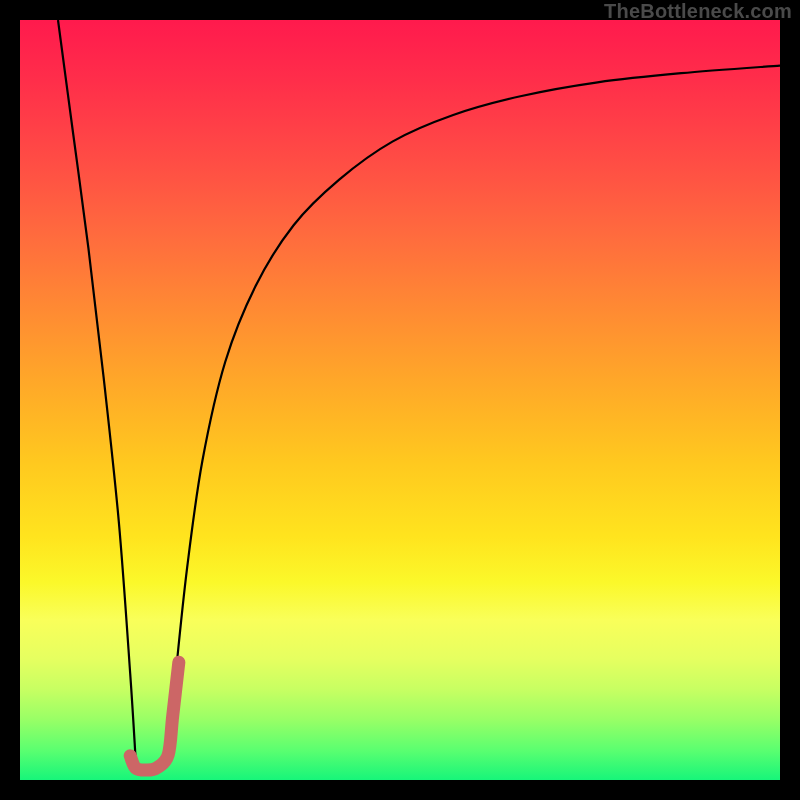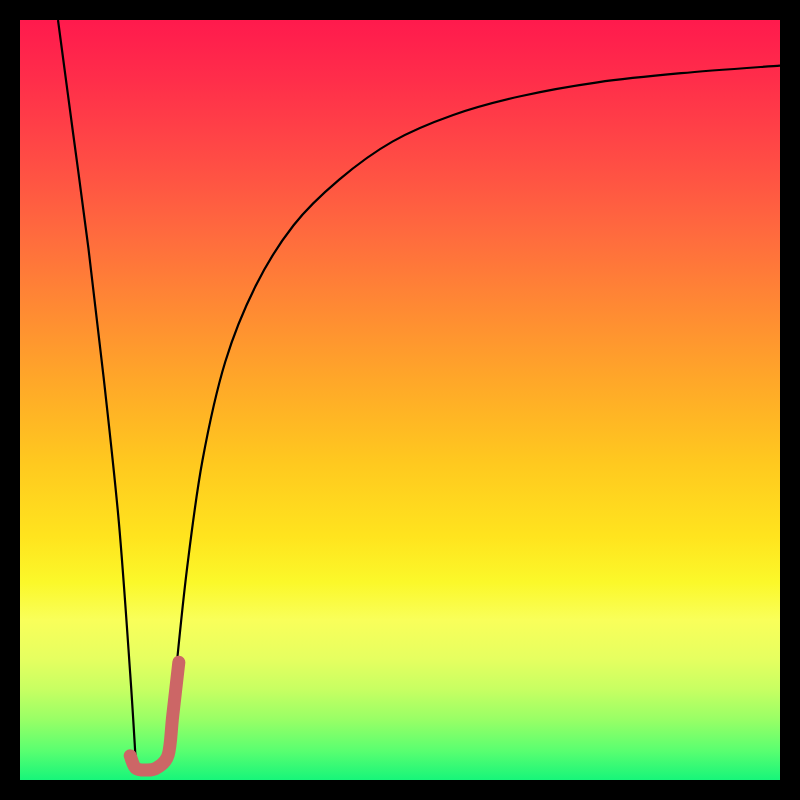--- a/index.html
+++ b/index.html
@@ -71,13 +71,14 @@
 
   <div class="plot">
     <div class="gradient"></div>
     <svg class="curves" viewBox="0 0 760 760" preserveAspectRatio="none">
       <path id="series-0" fill="none" d="M 38 0 C 40.53333333333333 19, 48.13333333333334 76, 53.2 114 C 58.266666666666666 152, 63.33333333333333 187.46666666666667, 68.39999999999999 228 C 73.46666666666665 268.5333333333333, 78.53333333333333 311.6, 83.6 357.2 C 88.66666666666666 402.79999999999995, 94.36666666666666 452.19999999999993, 98.8 501.59999999999997 C 103.23333333333333 551, 107.41333333333333 614.3333333333334, 110.19999999999999 653.6 C 112.98666666666665 692.8666666666667, 114.63333333333333 723.2666666666667, 115.52 737.2" stroke="#000000" stroke-width="2.2" stroke-linecap="butt" stroke-linejoin="round"></path>
       <path id="series-1" fill="none" d="M 148.20000000000002 737.2 C 149.46666666666667 723.2666666666667, 152.63333333333333 685.2666666666667, 155.79999999999998 653.6 C 158.96666666666664 621.9333333333334, 162.76666666666665 582.6666666666667, 167.2 547.2 C 171.63333333333333 511.73333333333335, 176.06666666666666 475, 182.4 440.8 C 188.73333333333335 406.6, 196.33333333333334 371.13333333333327, 205.20000000000002 341.99999999999994 C 214.0666666666667 312.8666666666666, 224.2 288.79999999999995, 235.6 266 C 247 243.20000000000002, 259.66666666666663 222.93333333333337, 273.59999999999997 205.20000000000005 C 287.5333333333333 187.46666666666673, 302.73333333333335 173.53333333333336, 319.2 159.60000000000002 C 335.66666666666663 145.66666666666669, 353.4 132.3666666666667, 372.4 121.60000000000002 C 391.4 110.83333333333336, 411.66666666666663 102.60000000000001, 433.2 95 C 454.73333333333335 87.39999999999999, 477.53333333333336 81.44666666666666, 501.6 76 C 525.6666666666667 70.55333333333334, 551 66.12000000000006, 577.6 62.32000000000005 C 604.2 58.52000000000004, 630.8000000000001 55.9866666666666, 661.2 53.19999999999993 C 691.6 50.41333333333326, 743.5333333333333 46.866666666666674, 760 45.60000000000002" stroke="#000000" stroke-width="2.2" stroke-linecap="butt" stroke-linejoin="round"></path>
       <path id="series-2" fill="none" d="M 110.19999999999999 735.68 C 111.08666666666666 737.7066666666666, 112.85999999999999 745.4333333333334, 115.52 747.84 C 118.18 750.2466666666667, 122.61333333333334 750.12, 126.16000000000001 750.12 C 129.70666666666668 750.12, 133.12666666666664 750.3733333333333, 136.79999999999998 747.84 C 140.47333333333333 745.3066666666667, 145.54000000000002 743.66, 148.20000000000002 734.92 C 150.86 726.18, 150.98666666666668 710.8533333333332, 152.76000000000002 695.4 C 154.53333333333336 679.9466666666667, 157.82666666666668 651.0666666666667, 158.84 642.2" stroke="#cc6666" stroke-width="13" stroke-linecap="round" stroke-linejoin="round"></path>
     </svg>
   </div>
 
+  <div class="watermark">TheBottleneck.com</div>
 </div>
 
 </body></html>

